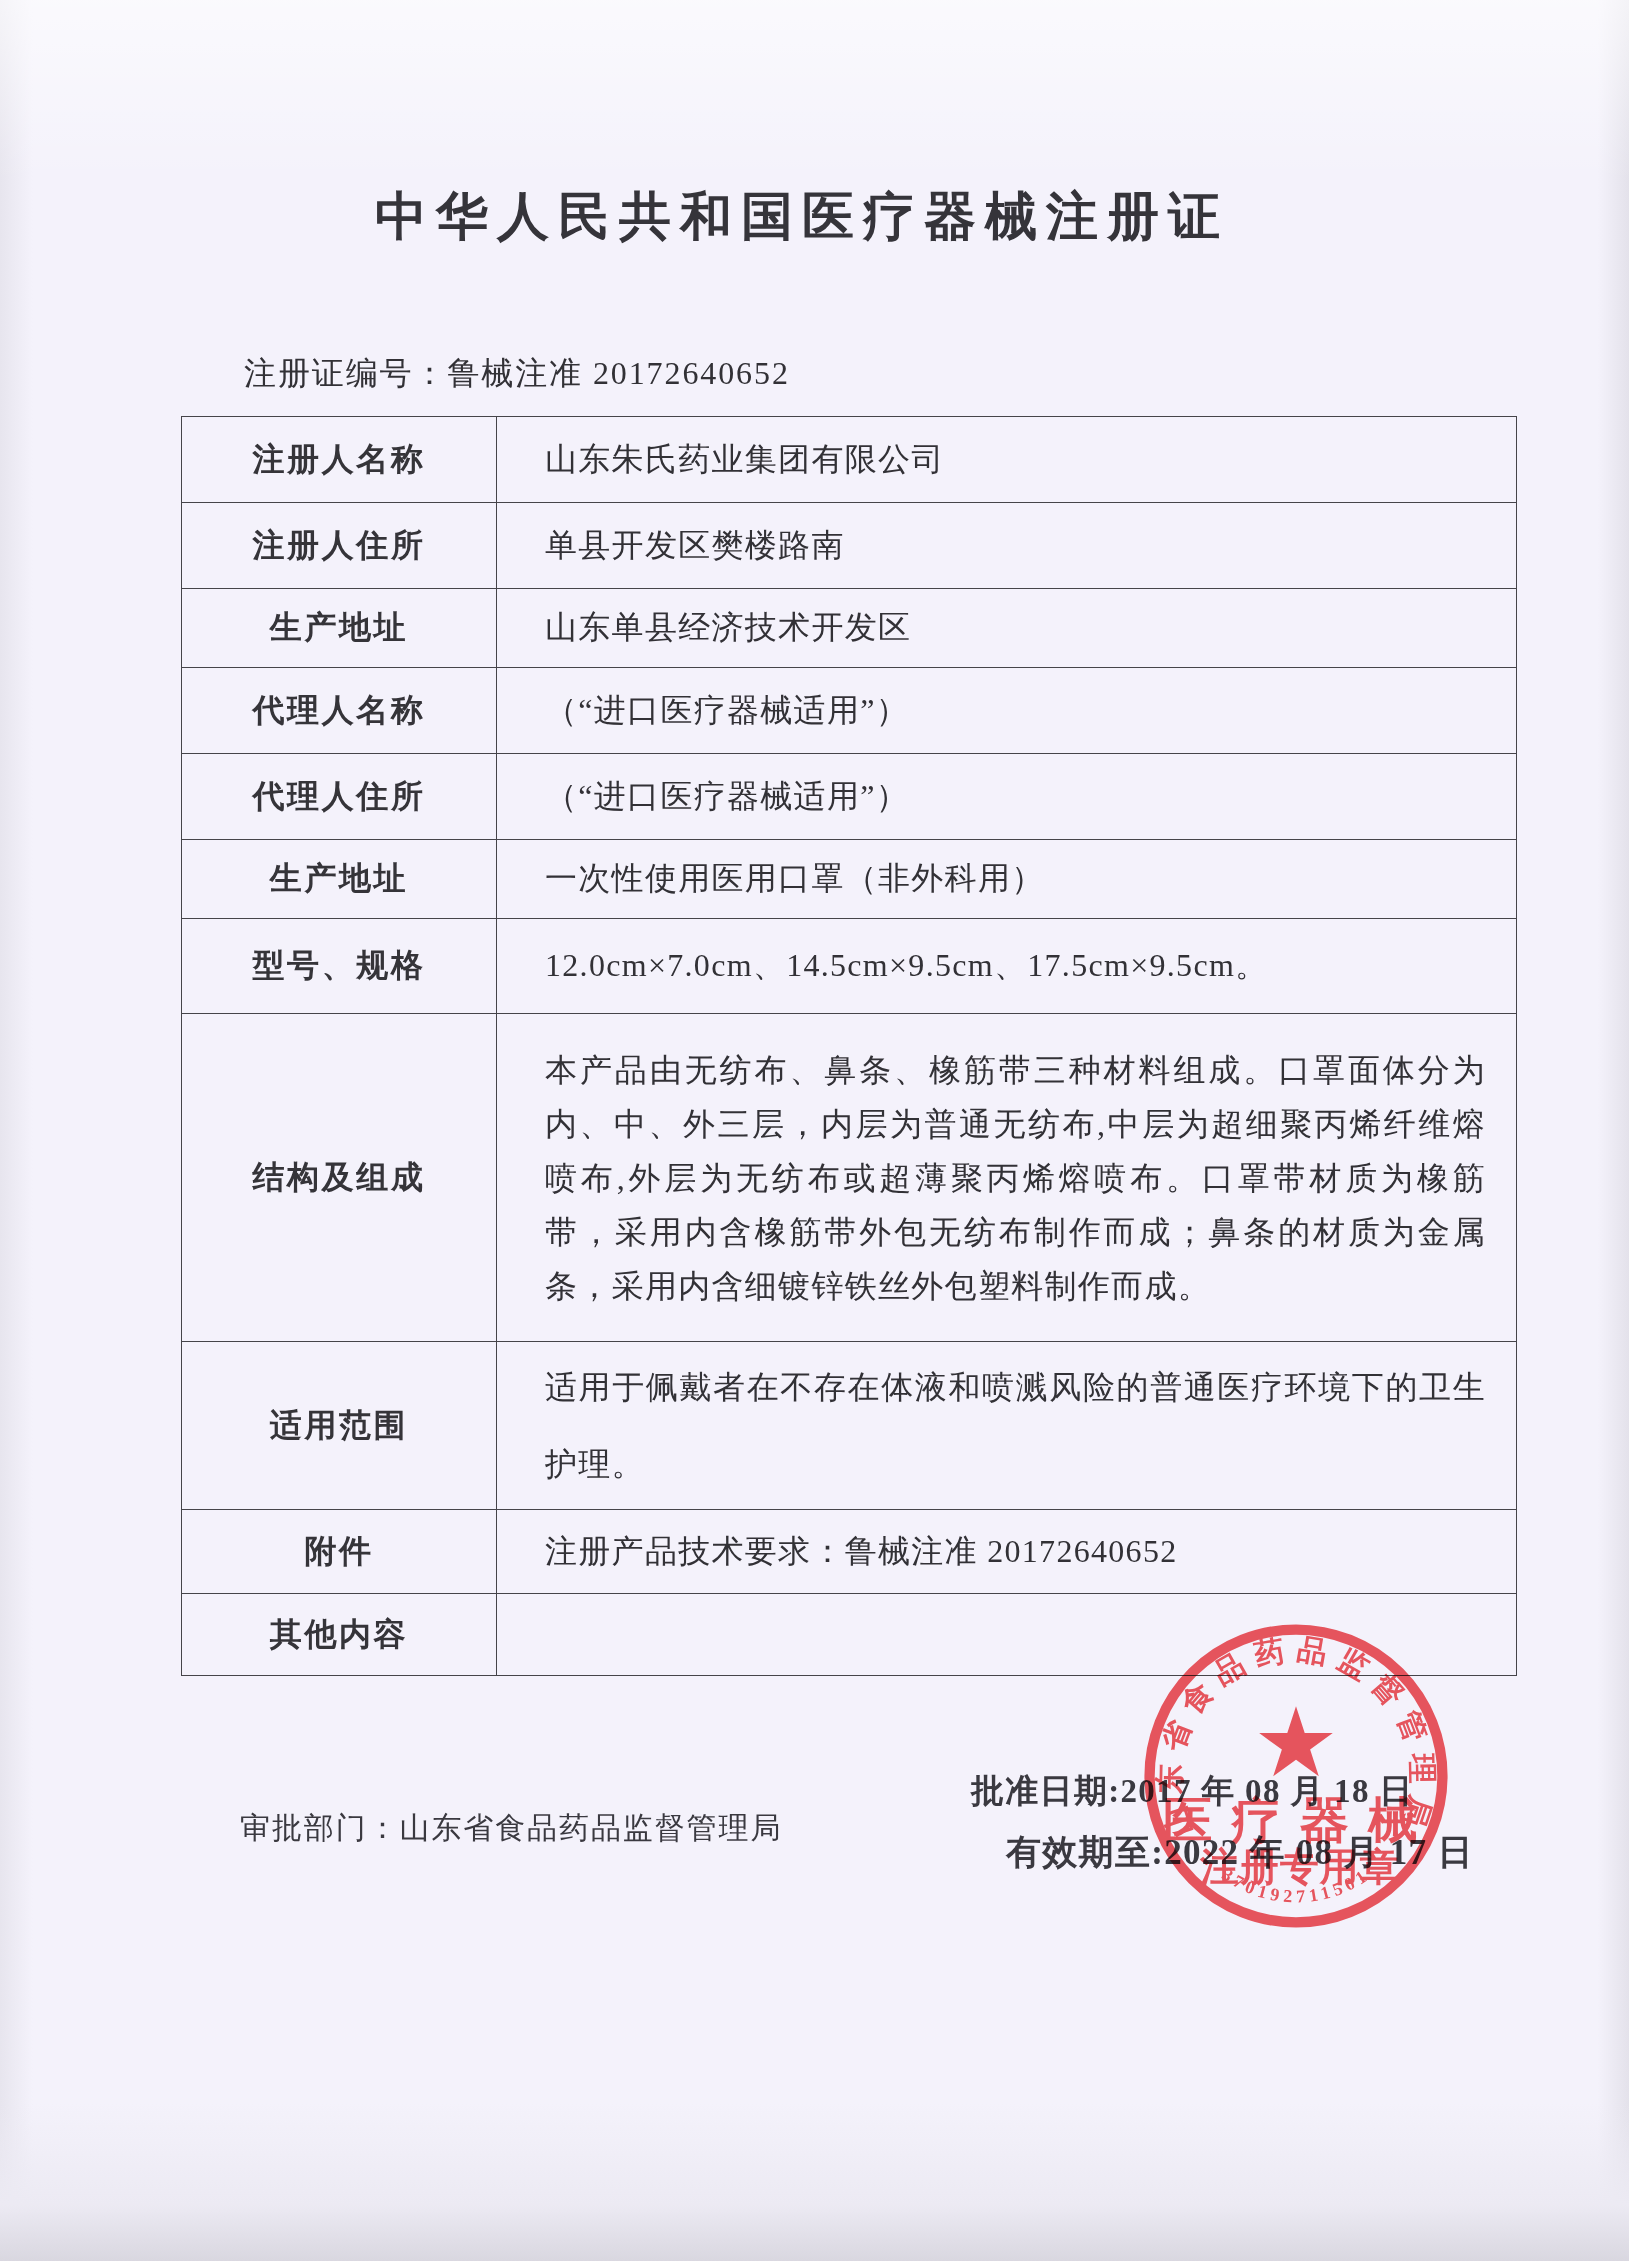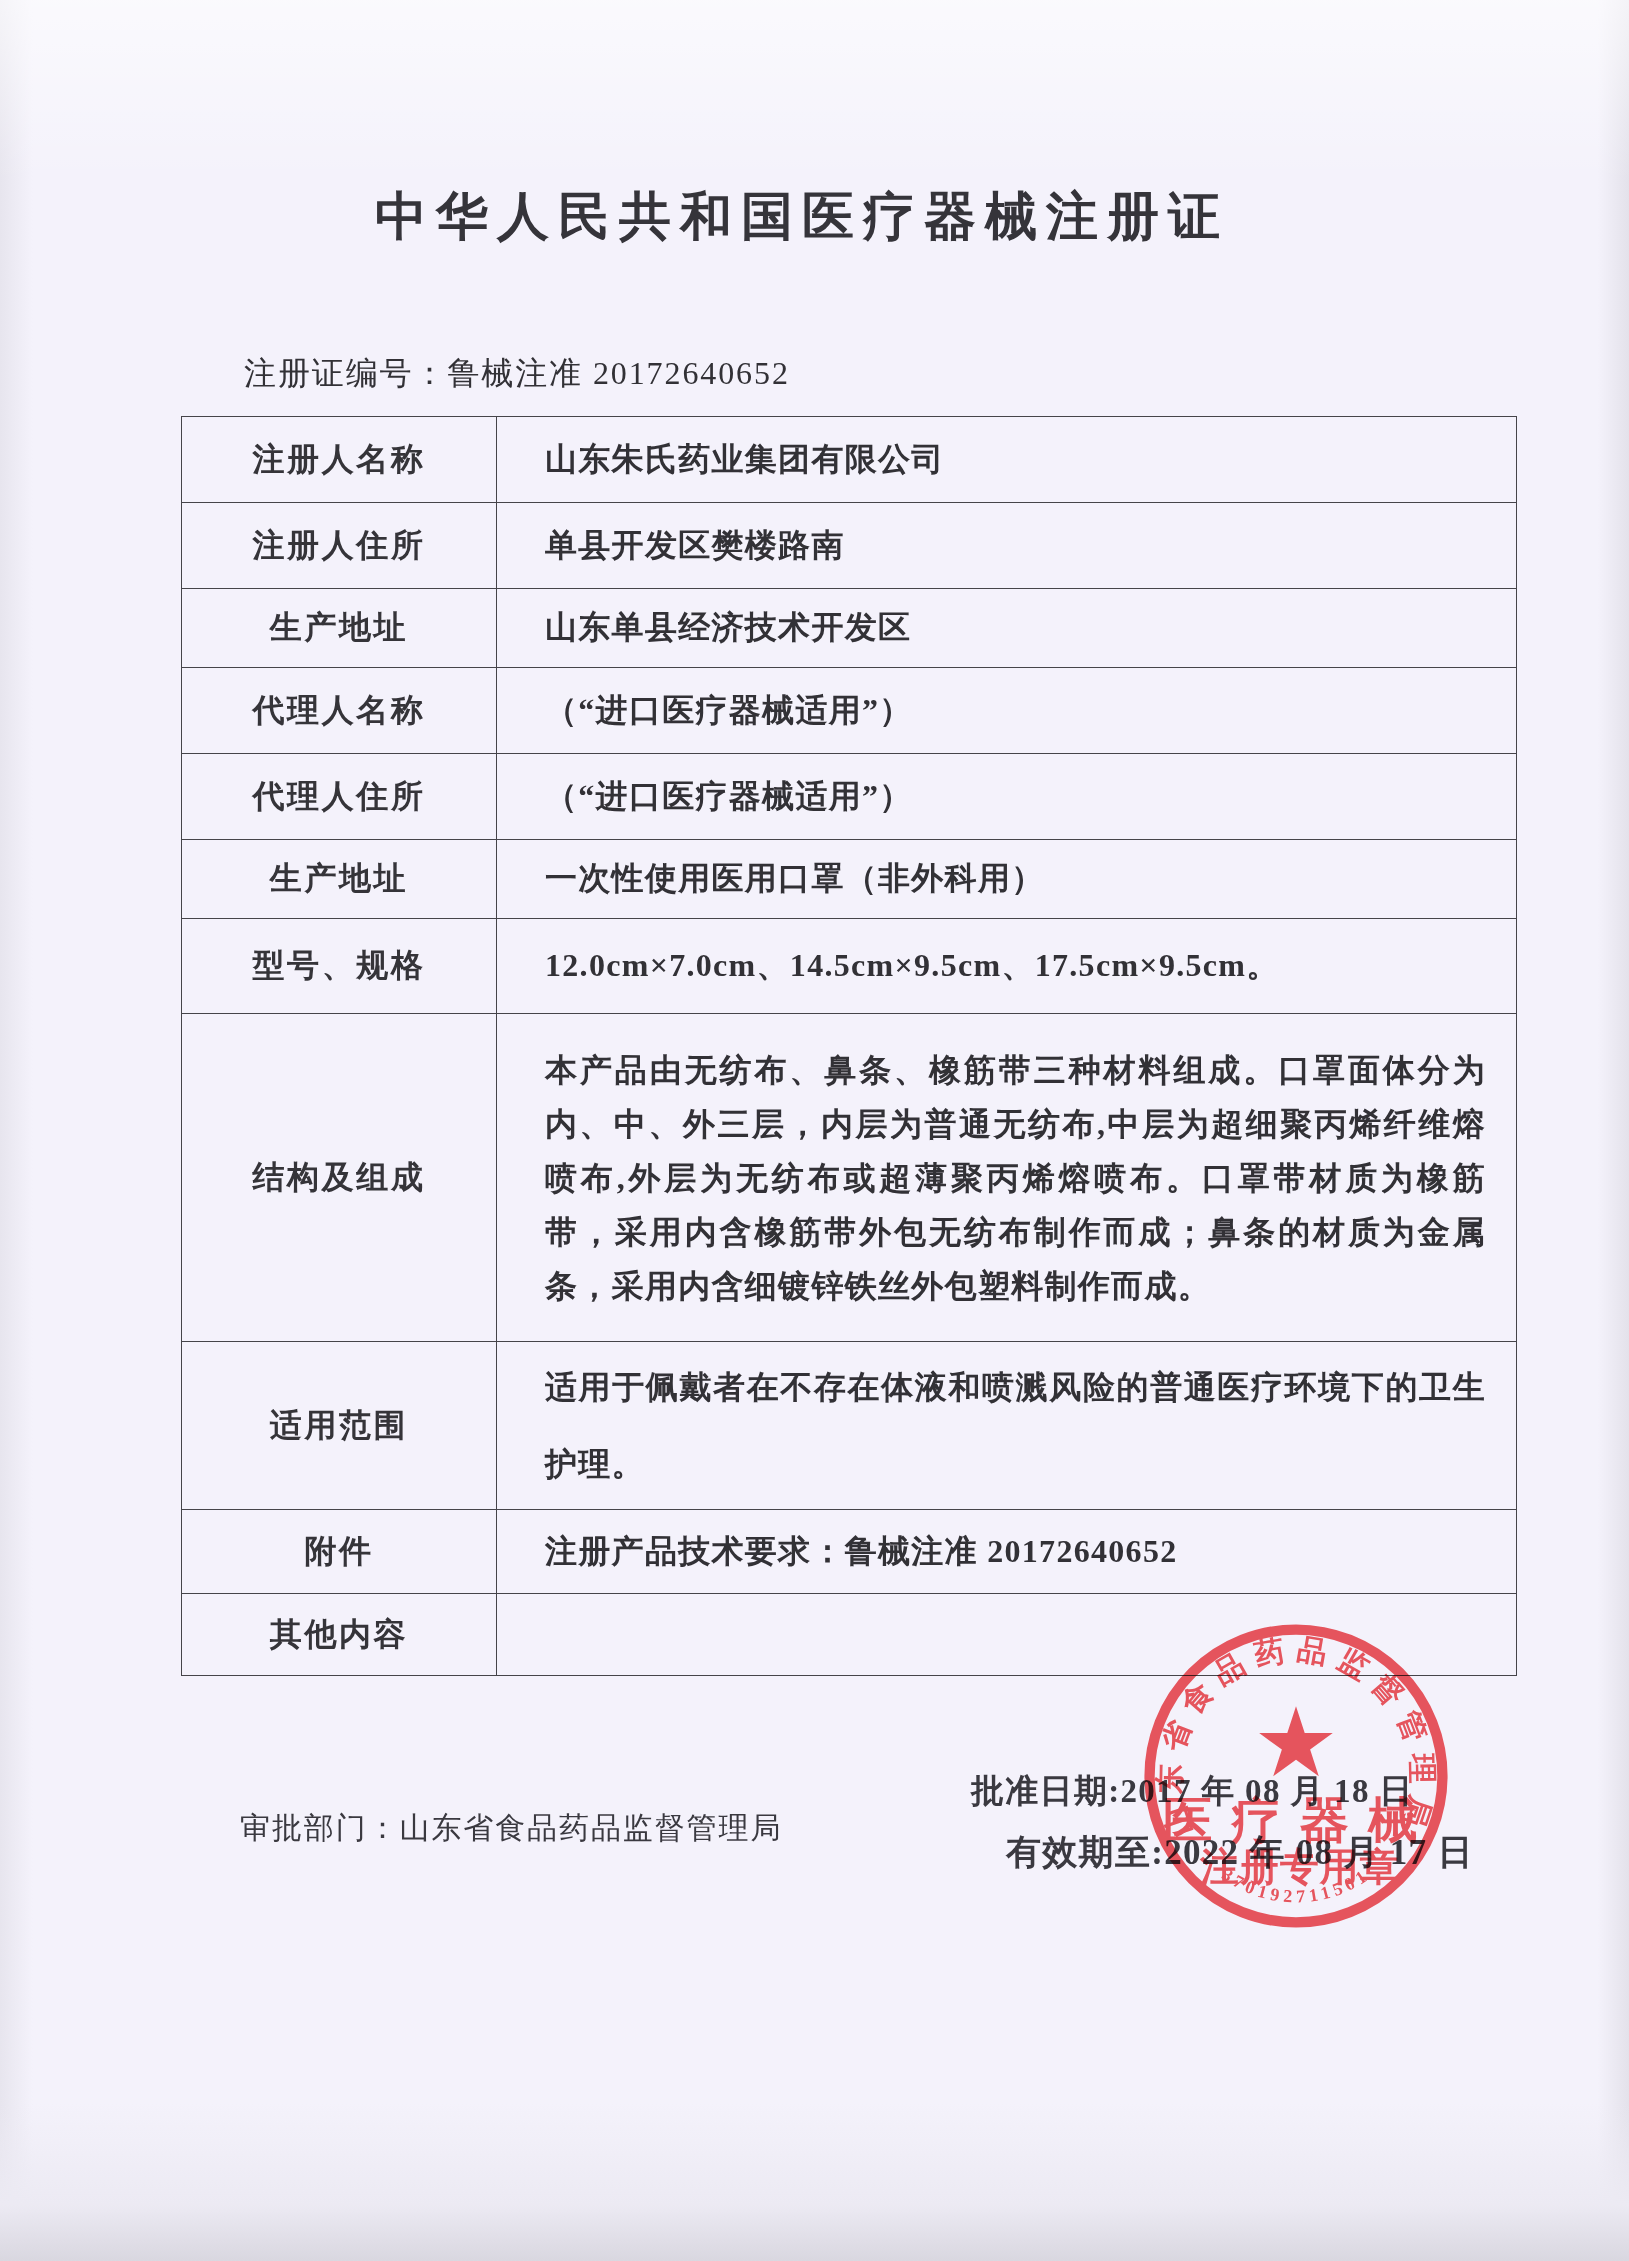--- a/index.html
+++ b/index.html
@@ -39,21 +39,21 @@
   .row:last-child{border-bottom:none;}
   .cell-label{
     flex:0 0 315px;width:315px;border-right:1.3px solid #454449;
     display:flex;align-items:center;justify-content:center;
     box-sizing:border-box;font-size:32px;letter-spacing:2.6px;
     font-weight:600;color:#353439;text-align:center;
   }
   .cell-value{
     flex:1;display:flex;align-items:center;
     padding:0 30px 0 48px;box-sizing:border-box;
-    font-size:32px;letter-spacing:1.3px;color:#323136;font-weight:700;
+    font-size:32px;letter-spacing:1.3px;color:#323136;font-weight:400;
   }
   .cell-value.multiline span{line-height:54px;text-align:justify;}
   .cell-value.airy span{line-height:77px;}
   .footer-dept{
     position:absolute;left:240px;top:1808px;
     font-size:30px;letter-spacing:1.9px;font-weight:400;color:#3a3940;
     white-space:nowrap;
   }
   .footer-date1{
     position:absolute;left:971px;top:1769px;

